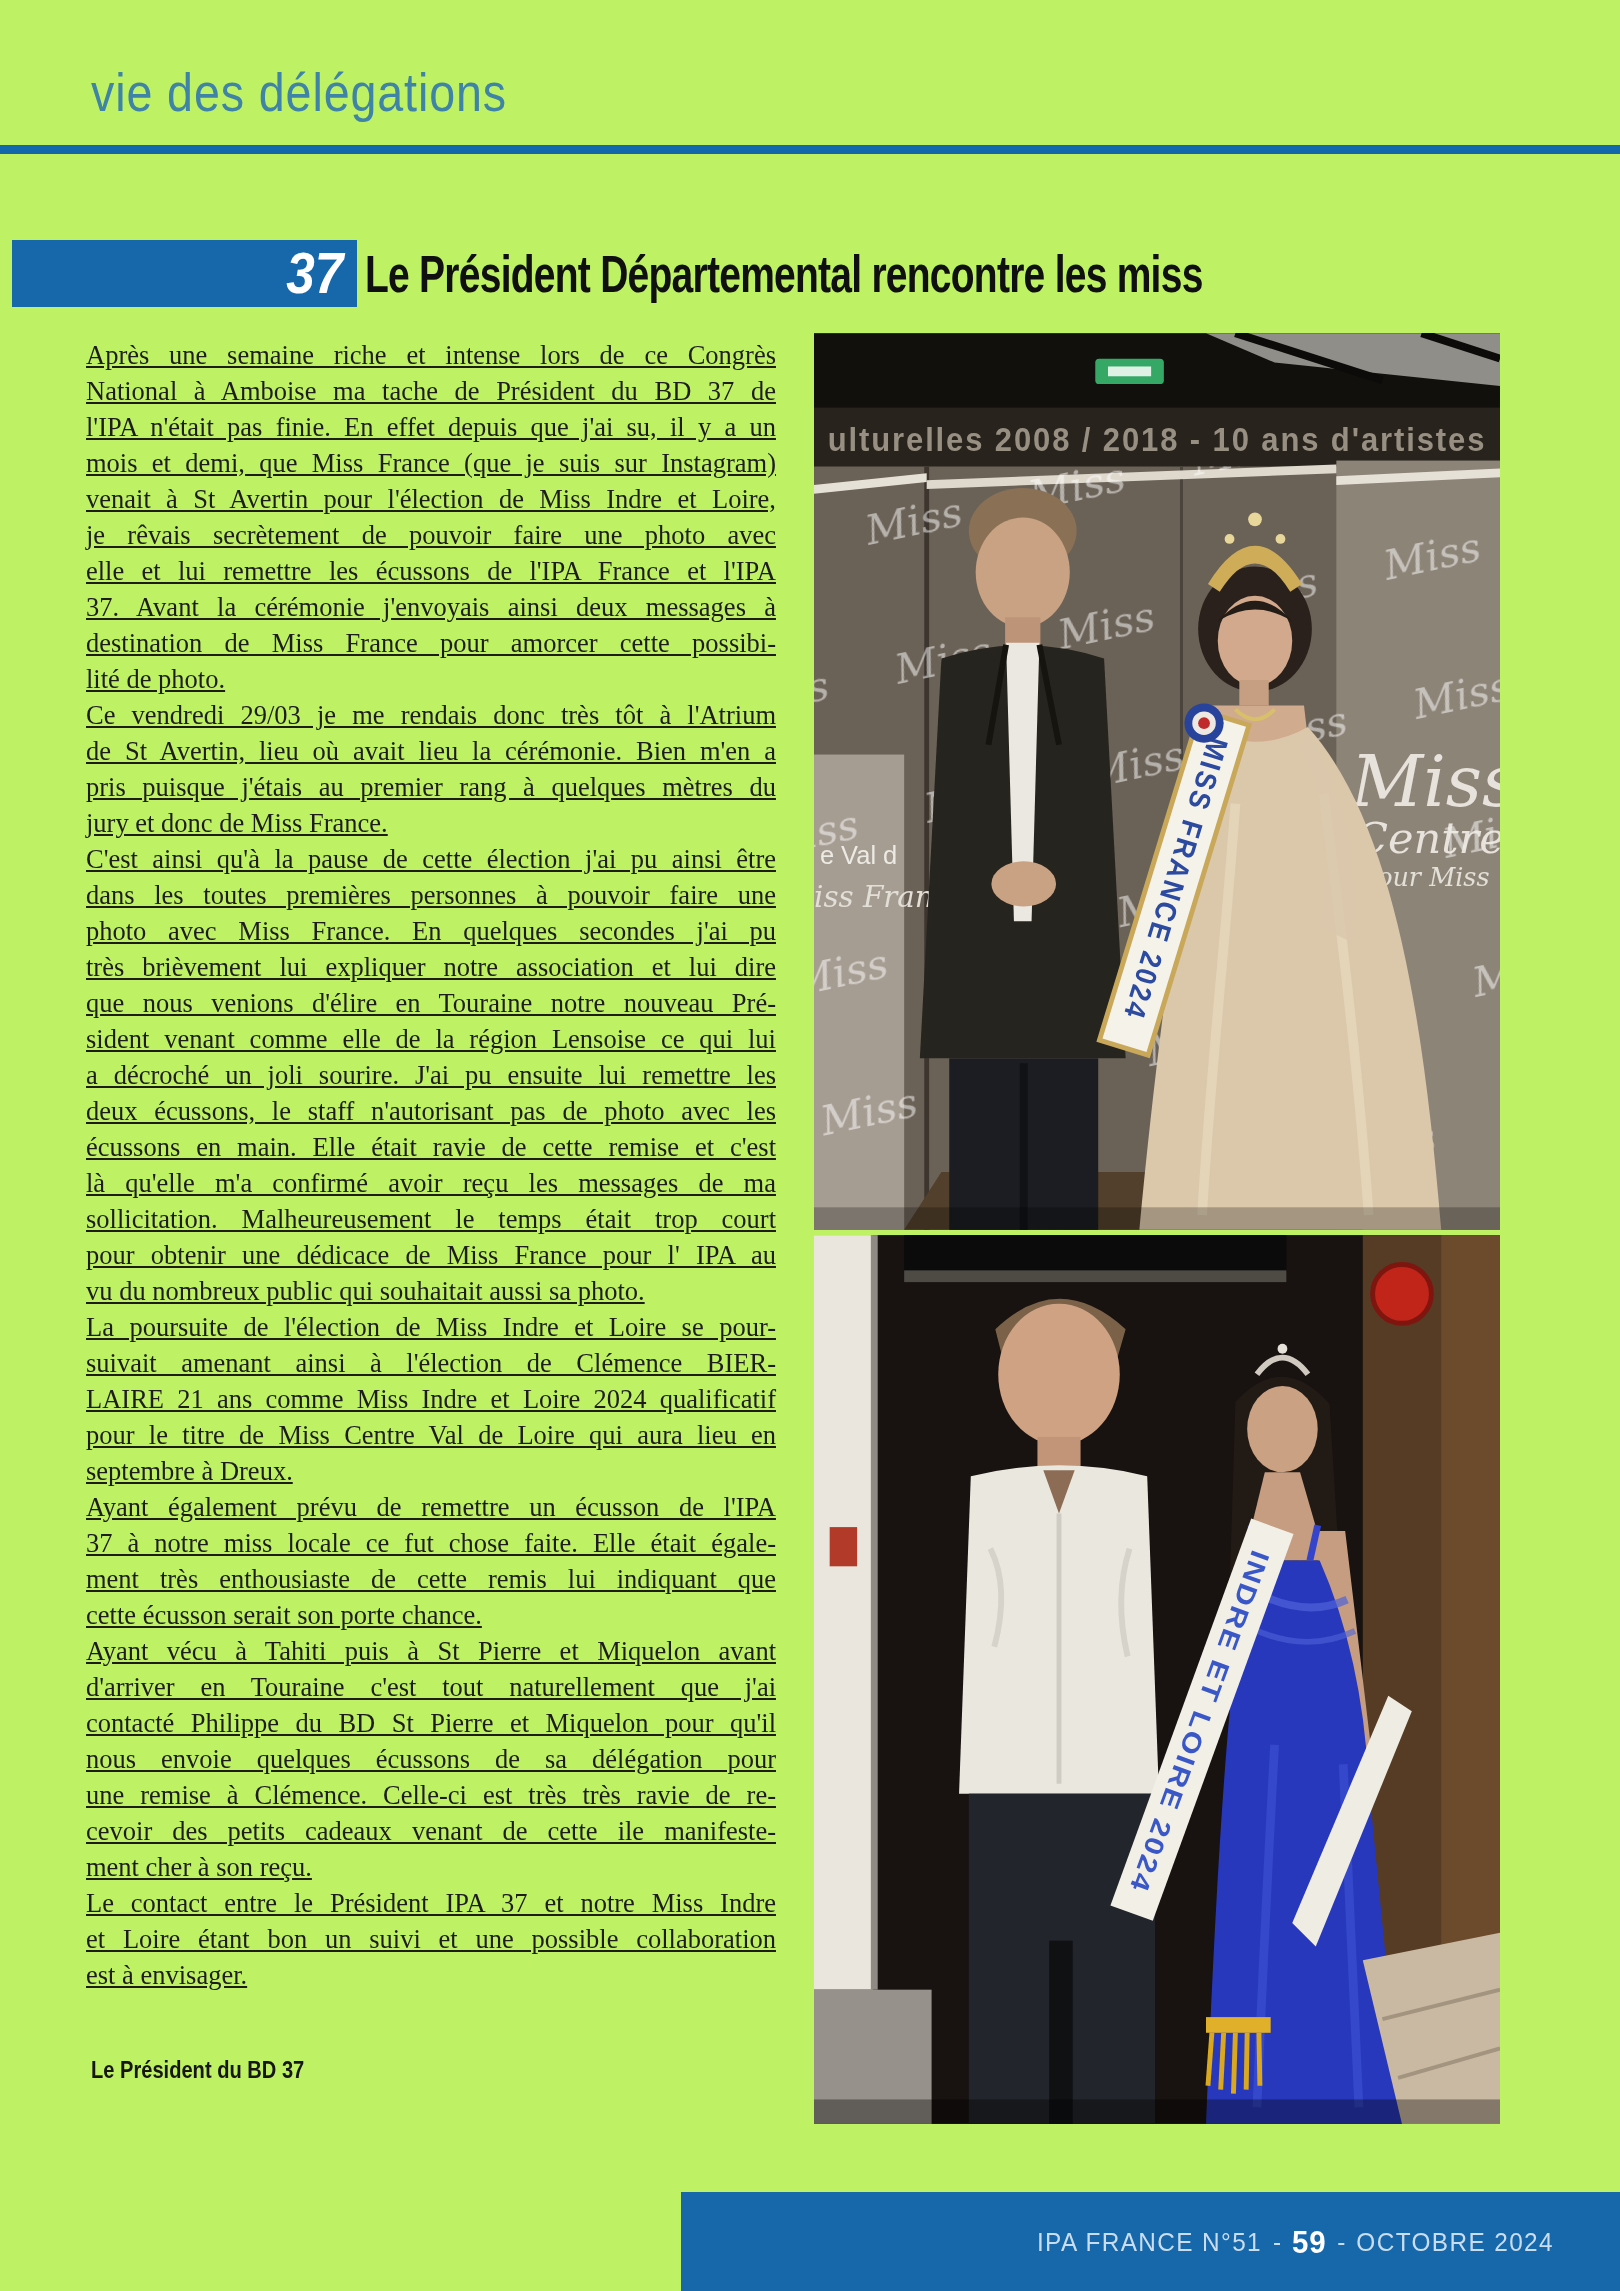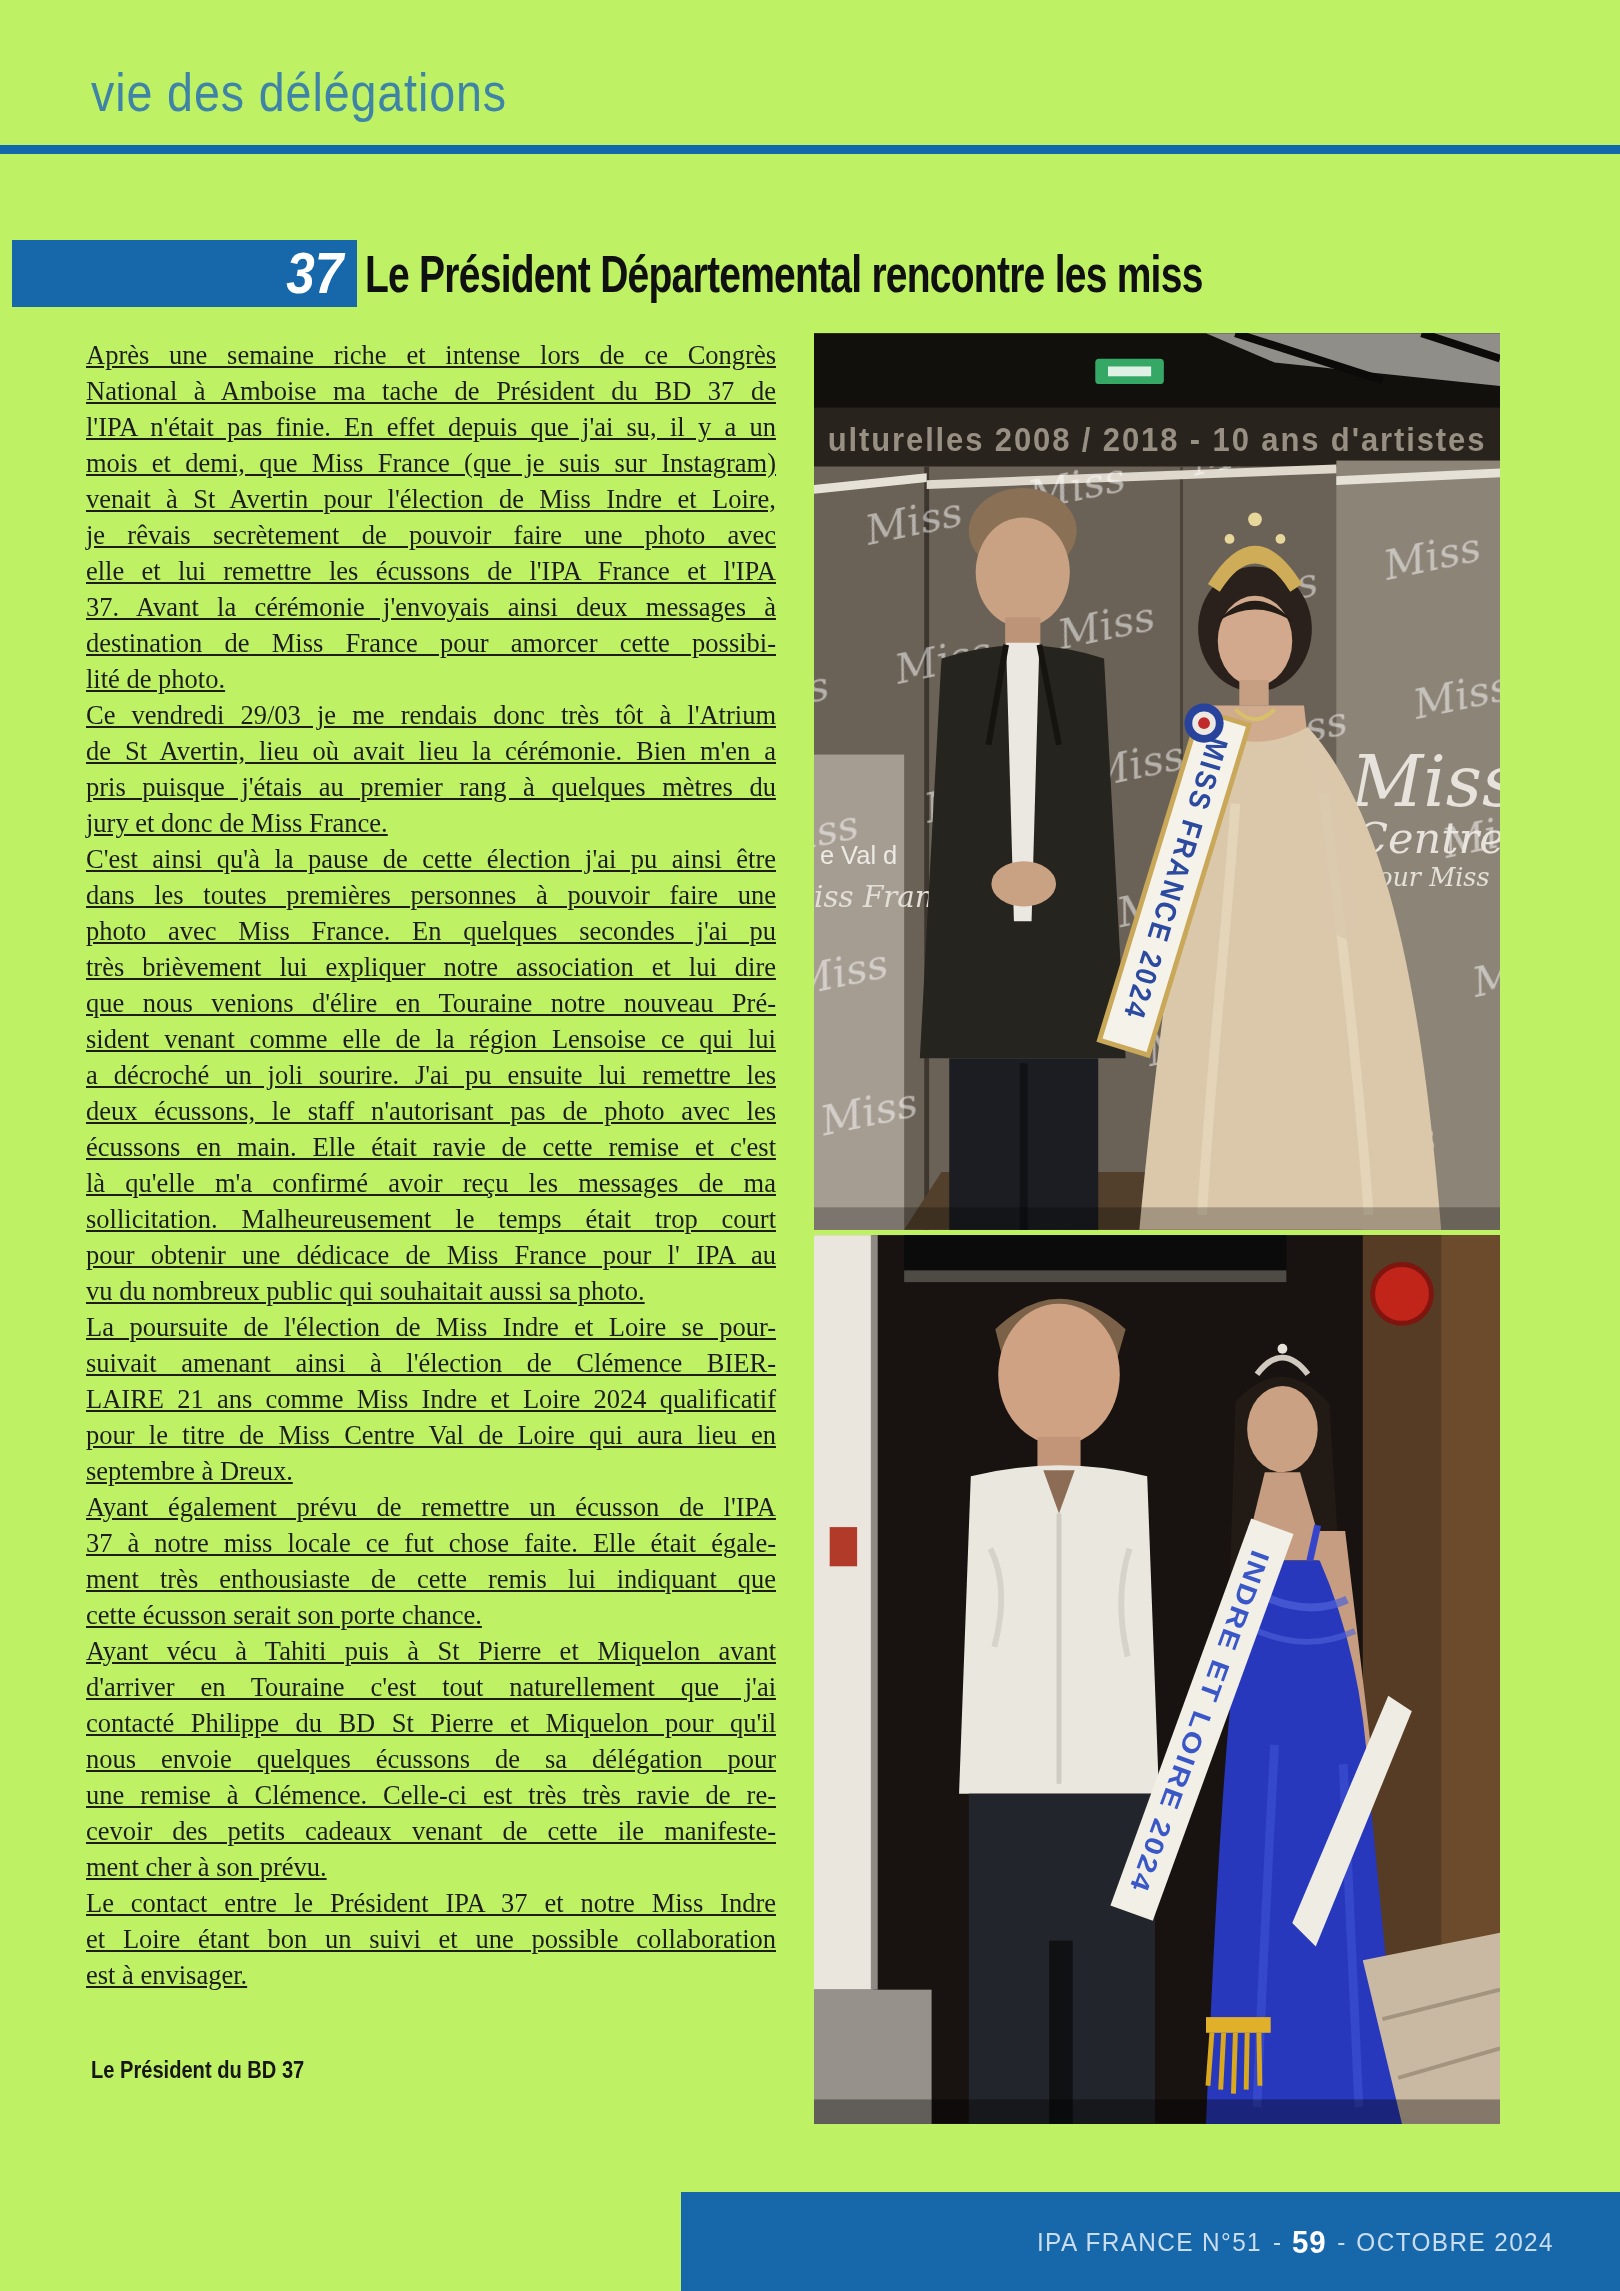--- a/index.html
+++ b/index.html
@@ -106,21 +106,21 @@
     <div class="bl">37 à notre miss locale ce fut chose faite. Elle était égale-</div>
     <div class="bl">ment très enthousiaste de cette remis lui indiquant que</div>
     <div class="bl pend">cette écusson  serait son porte chance.</div>
 
     <div class="bl">Ayant vécu à Tahiti puis à St Pierre et Miquelon avant</div>
     <div class="bl">d'arriver en Touraine c'est tout naturellement que j'ai</div>
     <div class="bl">contacté Philippe du BD St Pierre et Miquelon pour qu'il</div>
     <div class="bl">nous envoie quelques écussons de sa délégation pour</div>
     <div class="bl">une remise à Clémence. Celle-ci est très très ravie de re-</div>
     <div class="bl">cevoir des petits cadeaux venant de cette ile manifeste-</div>
-    <div class="bl pend">ment cher à son prévu.</div>
+    <div class="bl pend">ment cher à son reçu.</div>
 
     <div class="bl">Le contact entre le Président IPA 37 et notre Miss Indre</div>
     <div class="bl">et Loire étant bon un suivi et une possible collaboration</div>
     <div class="bl pend">est à envisager.</div>
   </div>
 
   <div class="signature">Le Président du BD 37</div>
 
   <svg class="photo" style="left:814px; top:333px;" width="686" height="897" viewBox="0 0 700 915">
     <defs>

